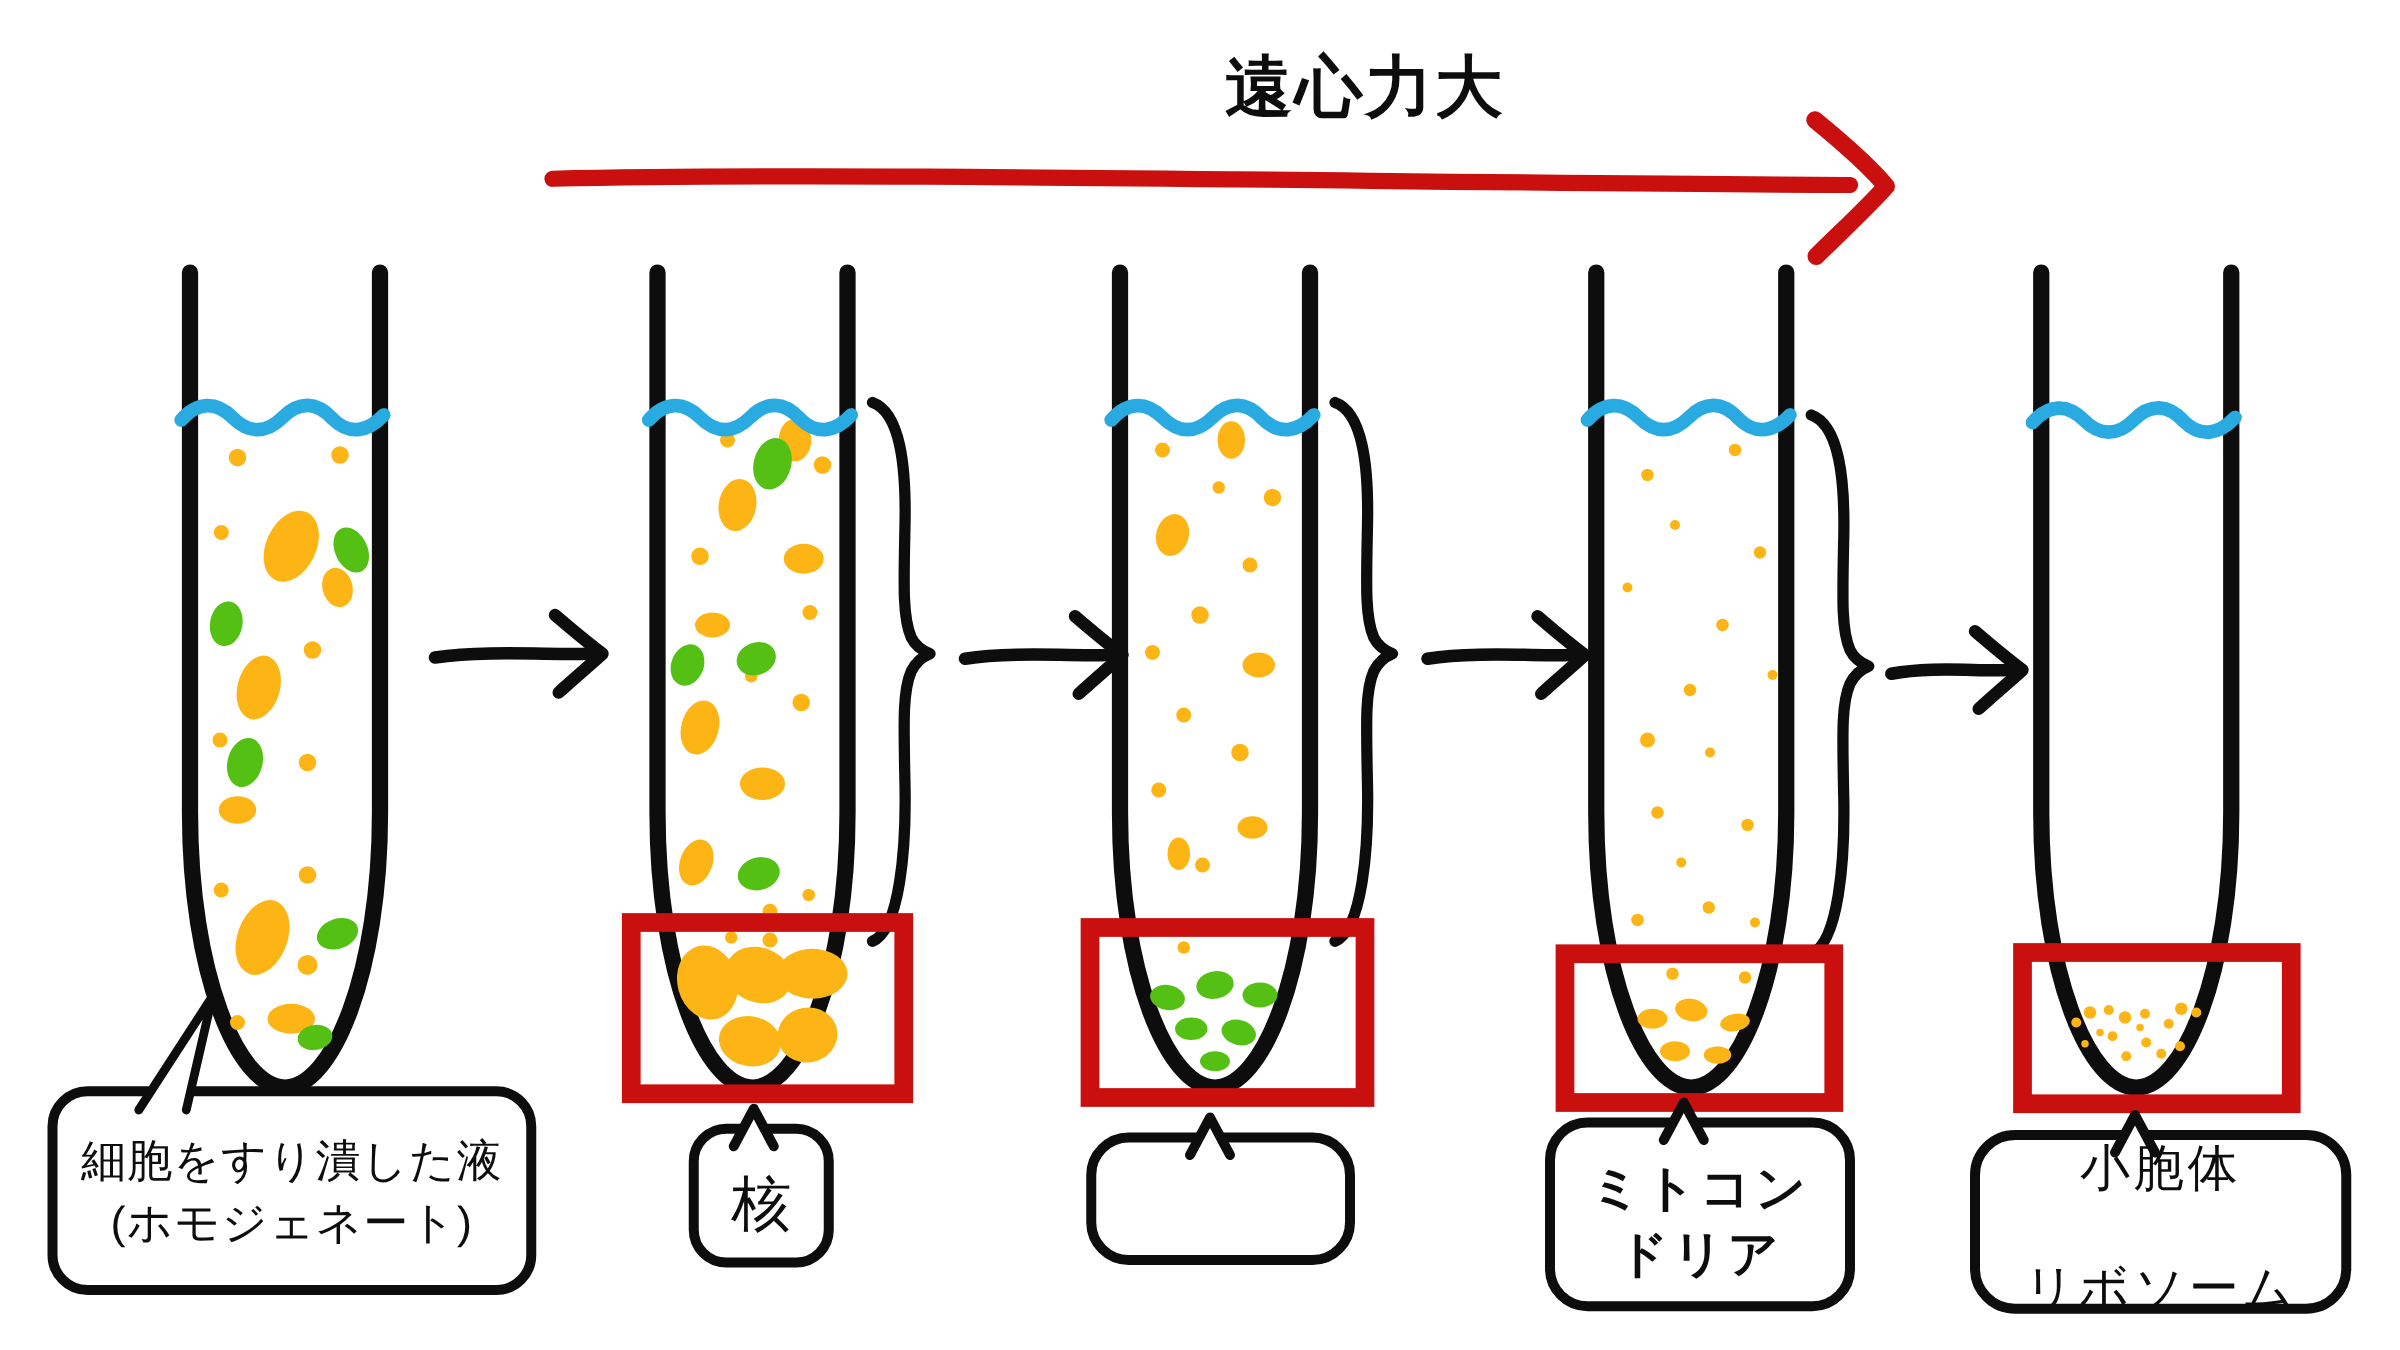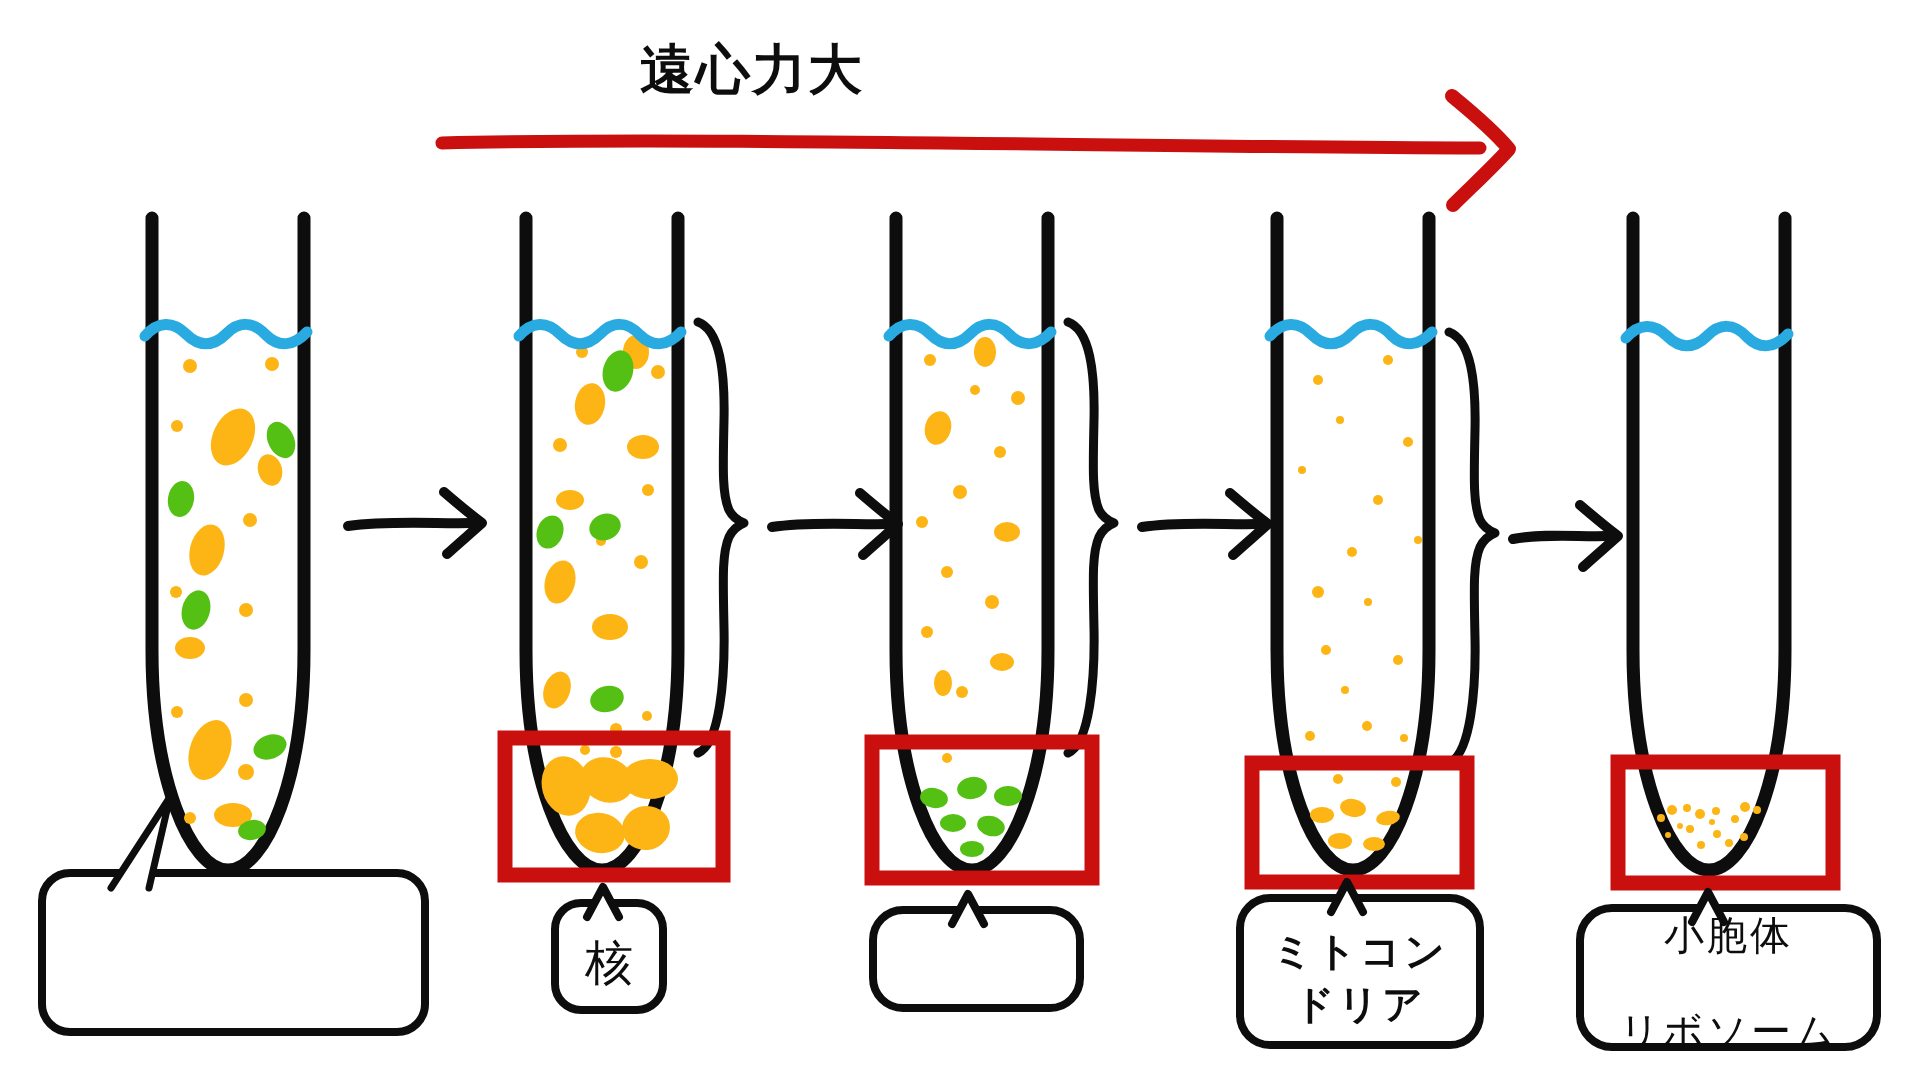--- a/index.html
+++ b/index.html
@@ -13,21 +13,21 @@
   .tail{stroke-width:7;}
   .notch{stroke-width:8;}
   .water{stroke:var(--c-blue,#29abe2);stroke-width:11;fill:none;stroke-linecap:round;}
   .redbox{fill:none;stroke:var(--c-red,#c9100f);stroke-width:15;}
   .redarrow{stroke:var(--c-red,#c9100f);fill:none;stroke-linecap:round;stroke-linejoin:round;stroke-width:13;}
   .redarrow-head{stroke-width:14;}
   .bubble{fill:var(--c-paper,#fff);stroke:var(--c-ink,#0d0d0d);stroke-width:8;stroke-linejoin:round;}
   .o{fill:var(--c-orange,#fdb515);}
   .g{fill:var(--c-green,#55c014);}
   .w{fill:var(--c-paper,#fff);}
-  .title{position:absolute;left:640px;top:34px;width:564px;text-align:left;
+  .title{position:absolute;left:640px;top:34px;width:564px;text-align:right;
          font-size:54px;font-weight:700;letter-spacing:2px;}
   .bubble-label{position:absolute;display:flex;flex-direction:column;align-items:center;
                 justify-content:center;text-align:center;font-weight:400;}
   .lbl-1{left:42px;top:873px;width:383px;height:159px;font-size:36px;line-height:49px;letter-spacing:1px;}
   .lbl-2{left:555px;top:903px;width:108px;height:107px;font-size:48px;padding-top:6px;}
   .lbl-3{left:873px;top:910px;width:207px;height:98px;font-size:48px;padding-top:6px;letter-spacing:2px;}
   .lbl-4{left:1240px;top:898px;width:240px;height:147px;font-size:40px;line-height:53px;letter-spacing:3px;padding-top:6px;font-weight:bold;}
   .lbl-5{left:1580px;top:908px;width:297px;height:139px;font-size:40px;line-height:53px;letter-spacing:3px;padding-top:6px;gap:43px;}
 </style>
 </head>
@@ -245,20 +245,22 @@
   <g>
     <rect class="bubble" x="1580" y="908" width="297" height="139" rx="32"></rect>
     <path class="w" d="M1690,925 L1708,889 L1726,925" stroke="none"></path>
     <path class="ink notch" d="M1692,922 L1708,892 L1724,922"></path>
   </g>
 </svg>
 
   <div class="title">遠心力大</div>
 
   <div class="bubble-label lbl-1">
+    <div>細胞をすり潰した液</div>
+    <div>(ホモジェネート)</div>
   </div>
   <div class="bubble-label lbl-2">
     <div>核</div>
   </div>
   <div class="bubble-label lbl-4">
     <div>ミトコン</div>
     <div>ドリア</div>
   </div>
   <div class="bubble-label lbl-5">
     <div>小胞体</div>

